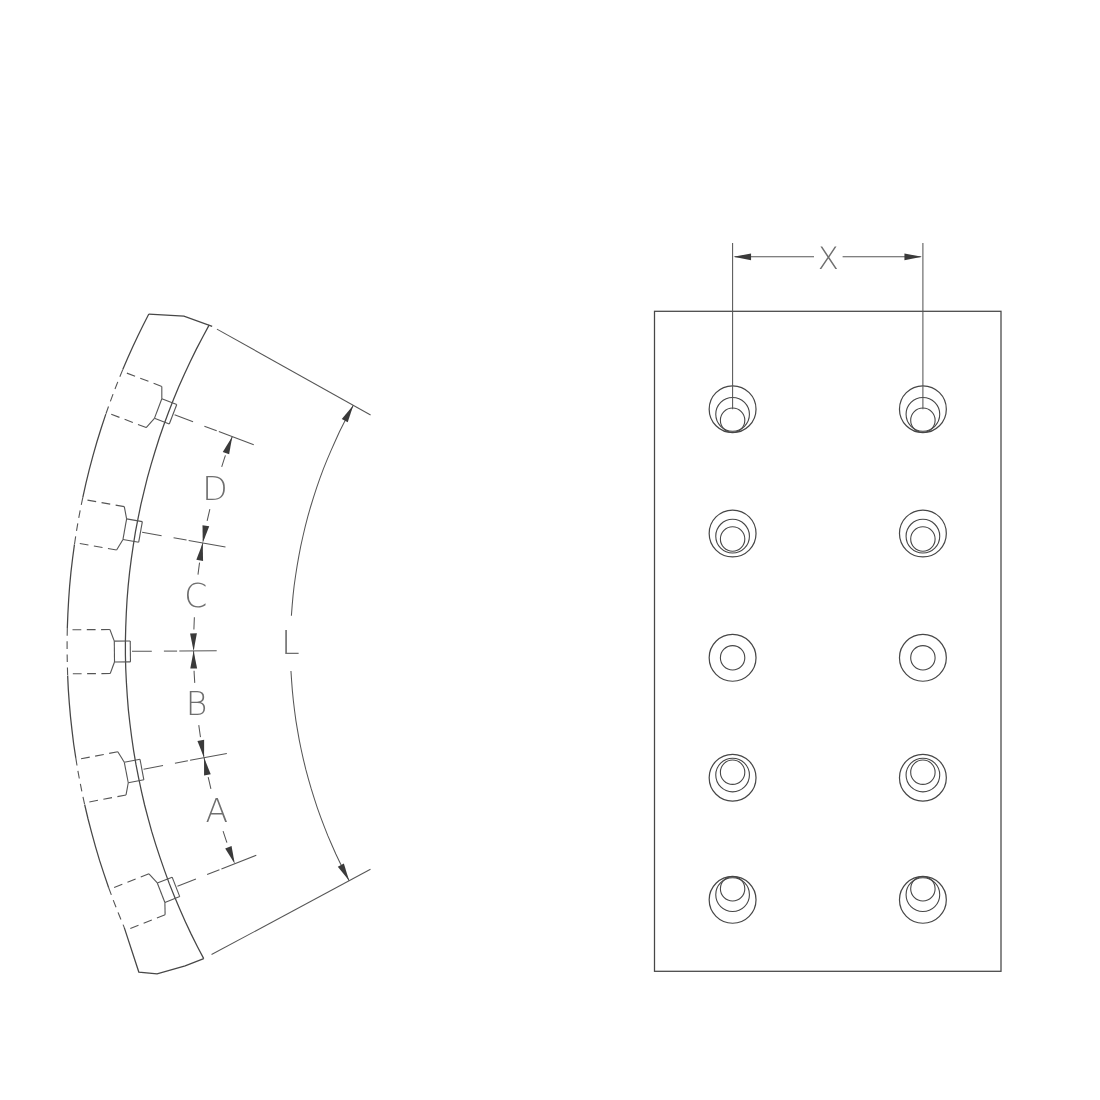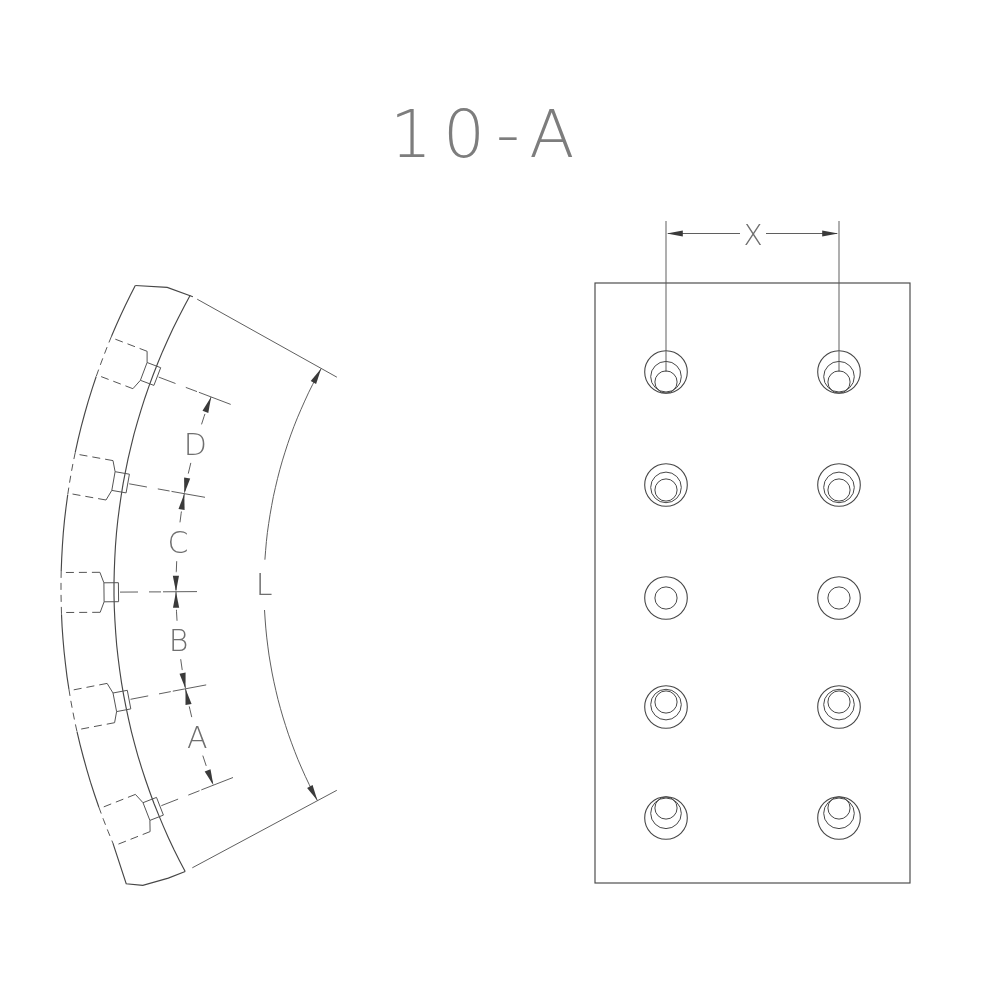--- a/index.html
+++ b/index.html
@@ -8,21 +8,20 @@
   .drawing-title{position:absolute;left:390px;top:96px;width:260px;text-align:left;
          font-size:66px;font-weight:300;letter-spacing:11px;color:#7d7d7d;
          font-family:"DejaVu Sans",sans-serif;}
   svg{position:absolute;left:0;top:0;}
   svg text{font-family:"DejaVu Sans",sans-serif;font-weight:300;}
 </style>
 </head>
 <body>
 
 <div class="sheet">
-  <div class="drawing-title">10-A</div>
   <svg id="cad" width="1000" height="1000" viewBox="0 0 1000 1000">
     <g id="side-view">
         <path d="M135.3 285.5 L130.2 295.4 L125.3 305.4 L120.6 315.5 L116.0 325.7 L111.6 336.0" fill="none" stroke="#474747" stroke-width="1.15"></path>
         <path d="M111.6 336.0 L107.5 346.0 L103.6 356.1 L99.8 366.3 L96.2 376.5" fill="none" stroke="#555555" stroke-width="1" stroke-dasharray="7,5"></path>
         <path d="M96.2 376.5 L92.1 388.9 L88.2 401.4 L84.6 414.0 L81.2 426.7 L78.1 439.4 L75.3 452.2" fill="none" stroke="#474747" stroke-width="1.15"></path>
         <path d="M75.3 452.2 L73.1 462.8 L71.1 473.5 L69.3 484.2 L67.7 494.9" fill="none" stroke="#555555" stroke-width="1" stroke-dasharray="7,5"></path>
         <path d="M67.7 494.9 L66.0 507.5 L64.5 520.1 L63.3 532.8 L62.4 545.5 L61.7 558.2 L61.2 570.9" fill="none" stroke="#474747" stroke-width="1.15"></path>
         <path d="M61.2 570.9 L61.0 581.7 L61.0 592.6 L61.2 603.4 L61.5 614.2" fill="none" stroke="#555555" stroke-width="1" stroke-dasharray="7,5"></path>
         <path d="M61.5 614.2 L62.1 626.7 L63.0 639.2 L64.1 651.7 L65.5 664.2 L67.0 676.6 L68.9 689.0" fill="none" stroke="#474747" stroke-width="1.15"></path>
         <path d="M68.9 689.0 L70.6 699.7 L72.6 710.4 L74.7 721.0 L77.0 731.6" fill="none" stroke="#555555" stroke-width="1" stroke-dasharray="7,5"></path>

